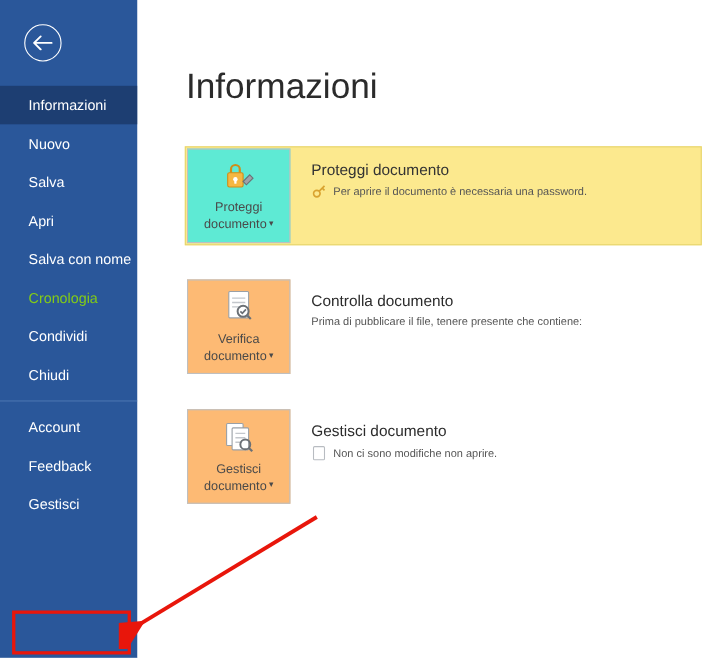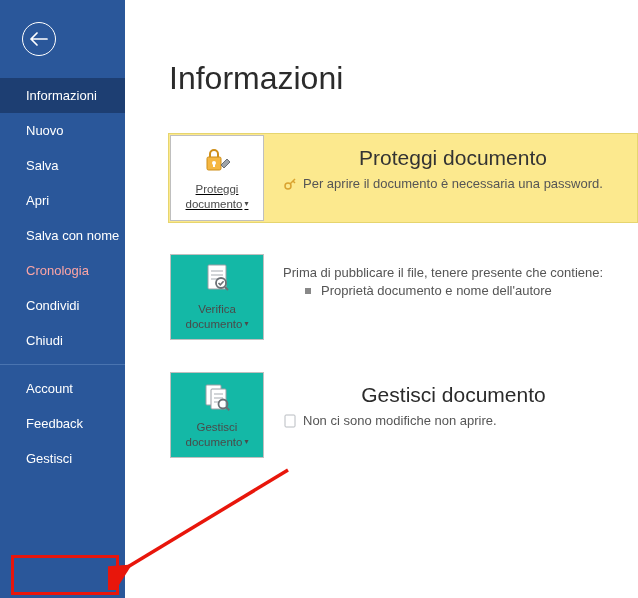--- a/index.html
+++ b/index.html
@@ -38,21 +38,21 @@
     padding: 10px 18px 10px 26px;
     font-size: 13px;
     color: #fff;
     cursor: pointer;
     white-space: nowrap;
   }
   .nav-item.active {
     background: #1d3e72;
   }
   .nav-item.disabled {
-    color: #fca5a5;
+    color: #84cc16;
     cursor: default;
   }
   .nav-sep {
     border-top: 1px solid #4a74b0;
     margin: 6px 0;
   }
   .content {
     position: absolute;
     left: 125px; top: 0; right: 0; bottom: 0;
     padding: 60px 0 0 44px;
@@ -73,33 +73,32 @@
     background: #fce98e;
     border: 1px solid #e6d56f;
     padding: 0;
     margin-left: -1px;
     margin-right: 0;
   }
   .action-btn {
     width: 94px;
     height: 86px;
     border: 1px solid #bfbfbf;
-    background: #14b8a6;
+    background: #fdba74;
     display: flex;
     flex-direction: column;
     align-items: center;
     justify-content: center;
     margin: 1px;
     cursor: pointer;
     flex-shrink: 0;
   }
   .section.highlight .action-btn {
     border: 1px solid #bfbfbf;
-    background: #ffffff;
-    text-decoration: underline;
+    background: #5eead4;
   }
   .action-btn .icon {
     margin-bottom: 4px;
   }
   .action-btn .label {
     font-size: 11.5px;
     color: #4a4a4a;
     text-align: center;
     line-height: 1.25;
   }
@@ -107,33 +106,32 @@
     font-size: 8px;
     vertical-align: middle;
     margin-left: 2px;
     color: #4a4a4a;
   }
   .section-body {
     padding: 12px 14px 0 18px;
     flex: 1;
   }
   .section-body .title {
-    font-size: 21px;
+    font-size: 14px;
     font-weight: 400;
     color: #2b2b2b;
     margin-bottom: 6px;
-    text-align: center;
   }
   .section.highlight .section-body .title {
     color: #333;
   }
   .section-body .row {
     display: flex;
     align-items: center;
-    font-size: 13px;
+    font-size: 10px;
     color: #555;
     margin-bottom: 3px;
   }
   .row .row-icon {
     width: 14px; margin-right: 6px; display:flex; justify-content:center;
   }
   .row .indent {
     width: 22px;
   }
   .row .bullet {
@@ -221,27 +219,23 @@
           <path d="M16.5 20 l1.8 1.8 l3.3 -3.6" stroke="#6b7075" stroke-width="1.6" fill="none"></path>
           <path d="M23 24 l3 3" stroke="#6b7075" stroke-width="2"></path>
         </svg>
       </div>
       <div class="label">
         <span>Verifica</span><br>
         <span>documento</span><span class="arr">▾</span>
       </div>
     </div>
     <div class="section-body">
+      <div class="title">Controlla documento</div>
       <div class="row">
         <span>Prima di pubblicare il file, tenere presente che contiene:</span>
-      </div>
-      <div class="row">
-        <span class="indent"></span>
-        <span class="bullet"></span>
-        <span>Proprietà documento e nome dell'autore</span>
       </div>
     </div>
   </div>
 
   <div class="section">
     <div class="action-btn">
       <div class="icon">
         <svg width="30" height="32" viewBox="0 0 30 32">
           <rect x="4" y="4" width="15" height="20" rx="1" fill="#fff" stroke="#9aa0a6"></rect>
           <rect x="9" y="8" width="15" height="20" rx="1" fill="#fff" stroke="#9aa0a6"></rect>

